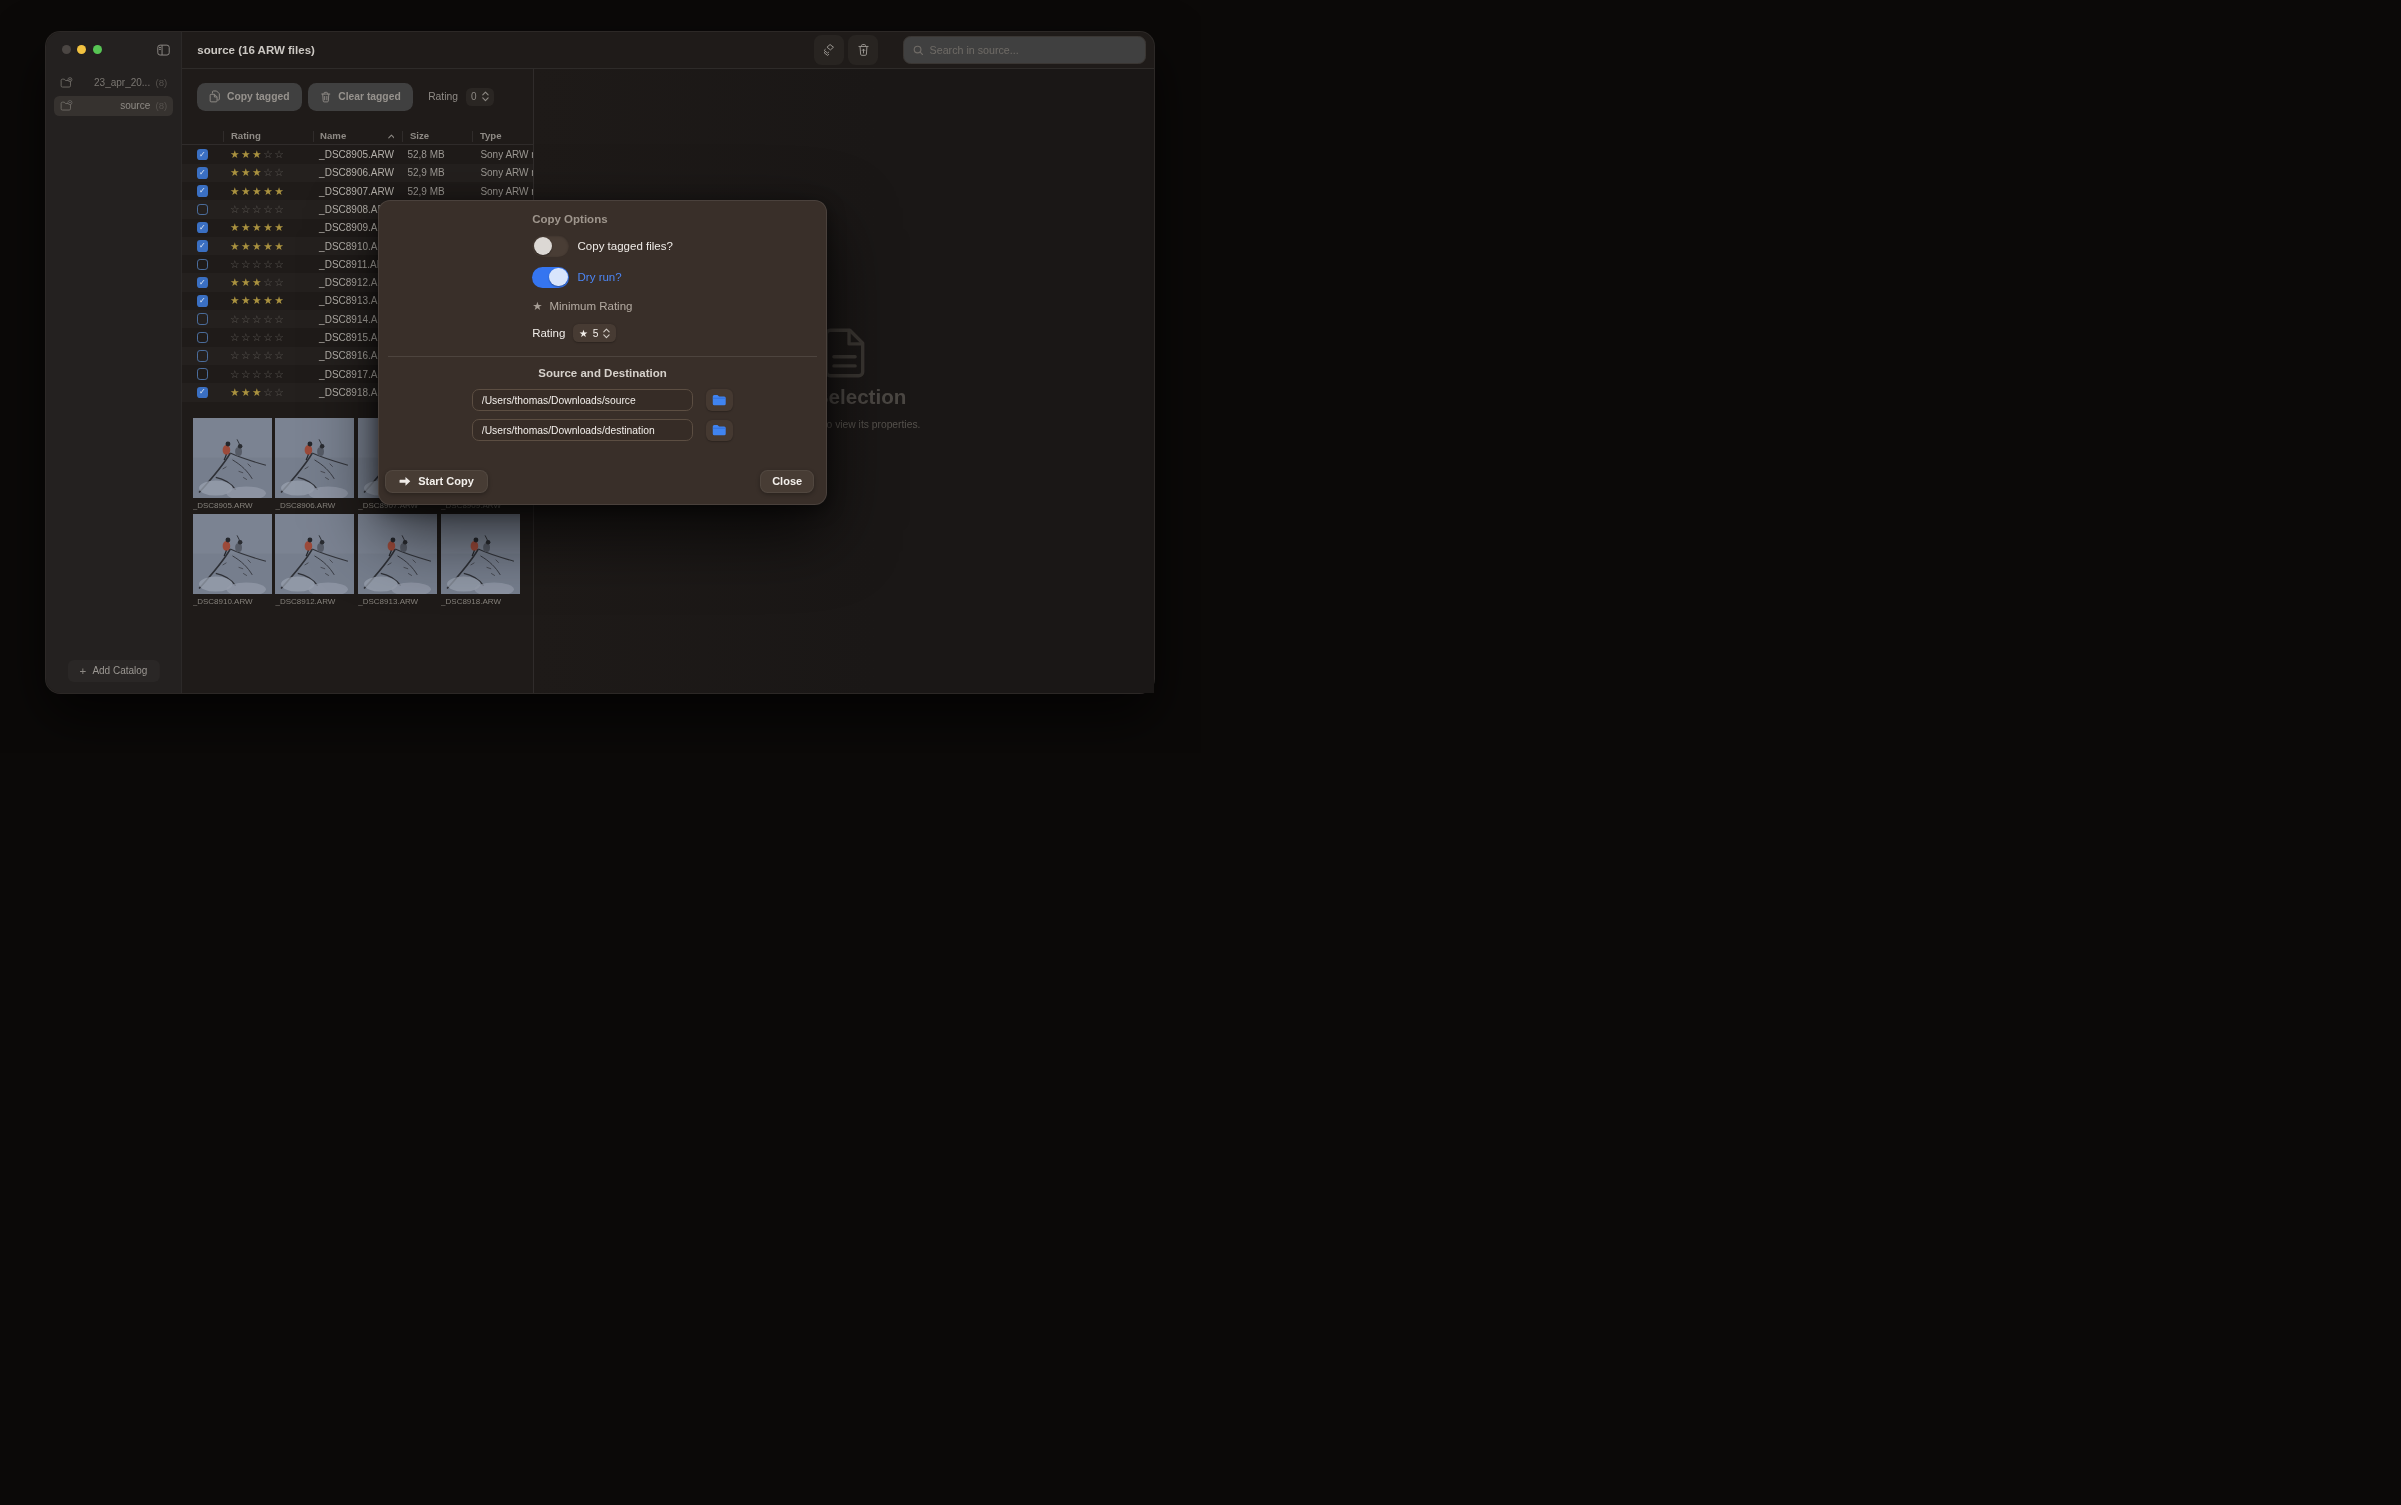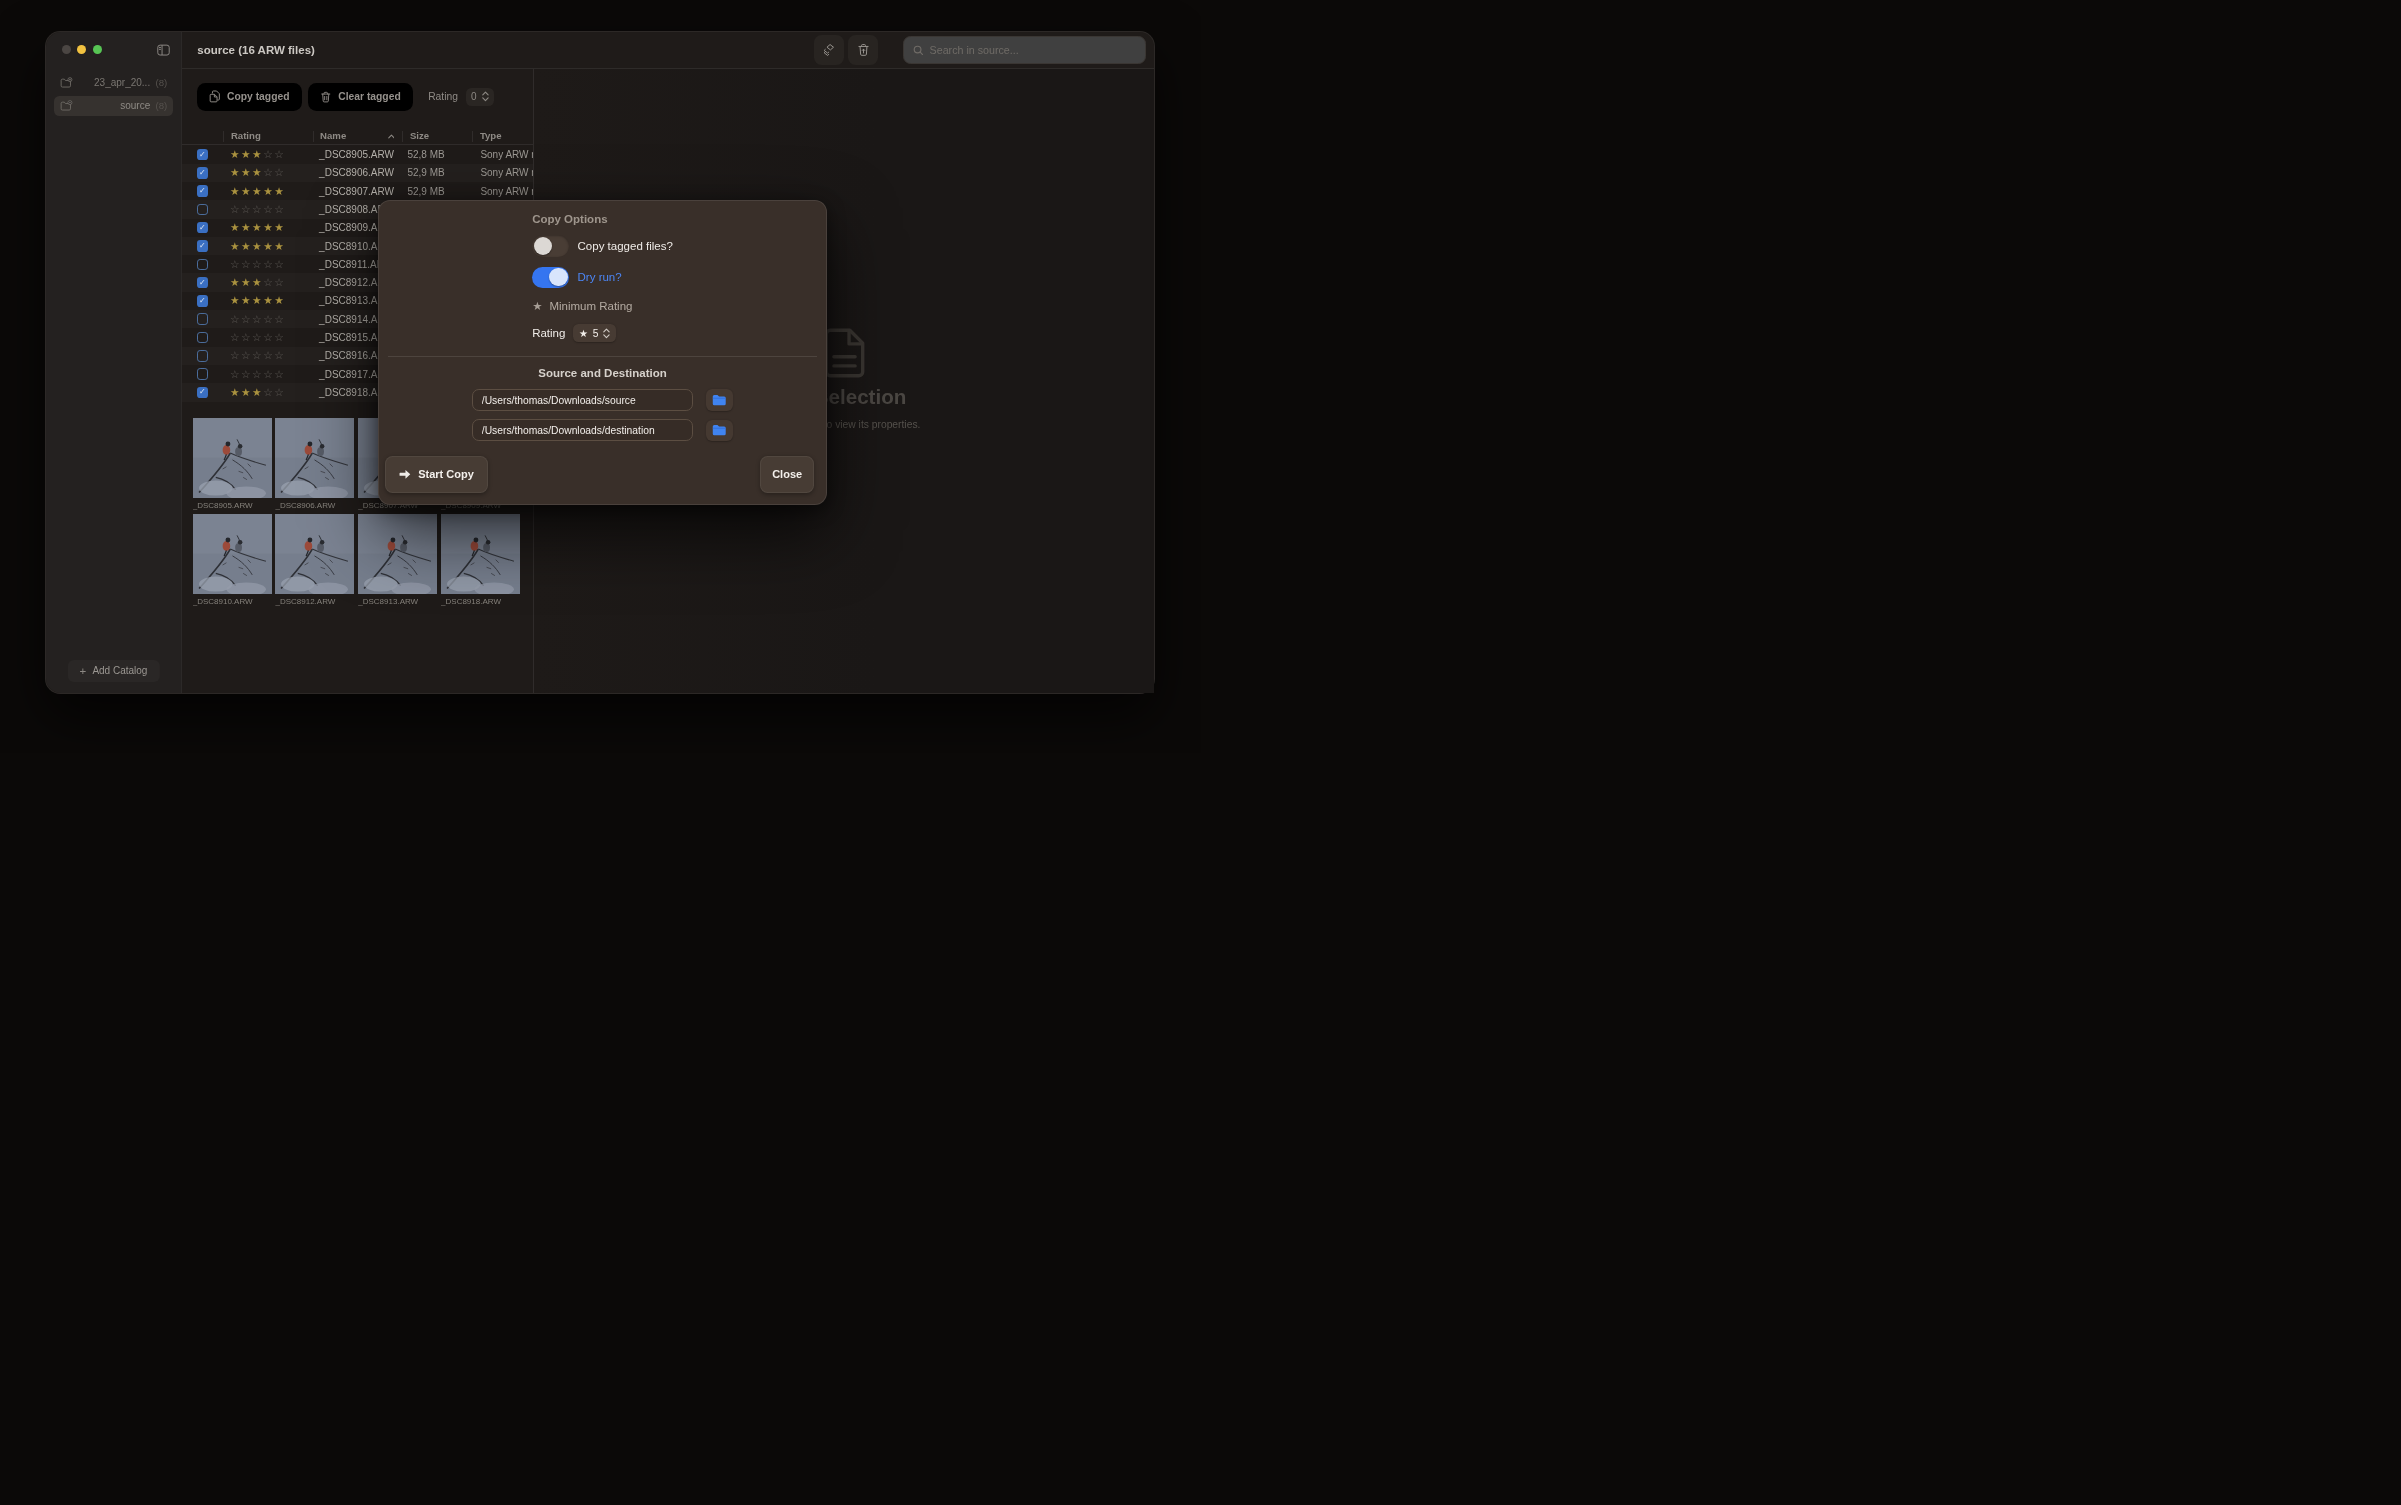--- a/index.html
+++ b/index.html
@@ -76,21 +76,21 @@
     font-size:10.7px; width:100%; font-family:inherit;
   }
   .search-field input::placeholder { color:#6f6b66; }
 
   .content { flex:1; display:flex; min-height:0; }
   .browser-pane { width:352px; flex:0 0 352px; border-right:0.8px solid rgba(255,255,255,.08); display:flex; flex-direction:column; }
 
   
   .actions { display:flex; align-items:center; padding:13.8px 0 0 14.5px; gap:6.1px; }
   .action-btn {
-    height:28px; padding:0 12.2px; border-radius:8.4px; background:#000000; border:none;
+    height:28px; padding:0 12.2px; border-radius:8.4px; background:#404040; border:none;
     display:flex; align-items:center; gap:6.9px; color:#96928d; font-size:10.3px; font-weight:700;
   }
   .action-btn svg { color:#8d8984; }
   .rating-filter { display:flex; align-items:center; gap:7.6px; margin-left:9.2px; }
   .rating-filter-label { color:#8f8b86; font-size:10.3px; }
   .stepper {
     height:18.3px; background:#2a2623; border-radius:5.4px; display:flex; align-items:center;
     padding:0 5.4px; gap:5.4px; color:#8d8984; font-size:10px;
   }
   .stepper .chev { color:#8d8984; }
@@ -189,21 +189,21 @@
     background:rgba(0,0,0,.05); color:#f2eeea; font-size:10.3px; padding:0 8.4px;
     outline:none; font-family:inherit;
   }
   .folder-btn {
     width:27px; height:21.4px; border-radius:6.1px; background:#453931; border:none;
     display:flex; align-items:center; justify-content:center;
     box-shadow:0 0.8px 1.5px rgba(0,0,0,.25);
   }
   .modal-footer { position:absolute; left:0; right:0; bottom:11.5px; display:flex; align-items:center; padding:0 12.2px 0 6.1px; }
   .btn {
-    height:37px; border-radius:7.6px; background:#473c34; border:0.8px solid rgba(255,255,255,.06);
+    height:23px; border-radius:7.6px; background:#473c34; border:0.8px solid rgba(255,255,255,.06);
     color:#f4f0ec; font-size:11px; font-weight:700; font-family:inherit;
     display:flex; align-items:center; gap:6.9px; padding:0 13px;
     box-shadow:0 1.5px 4.6px rgba(0,0,0,.3);
   }
   .btn .arrow-icon { color:#efebe7; }
   .footer-spacer { flex:1; }
   .btn.close-btn { padding:0 10.7px; font-weight:600; }
 
   svg { display:block; }
 </style>

